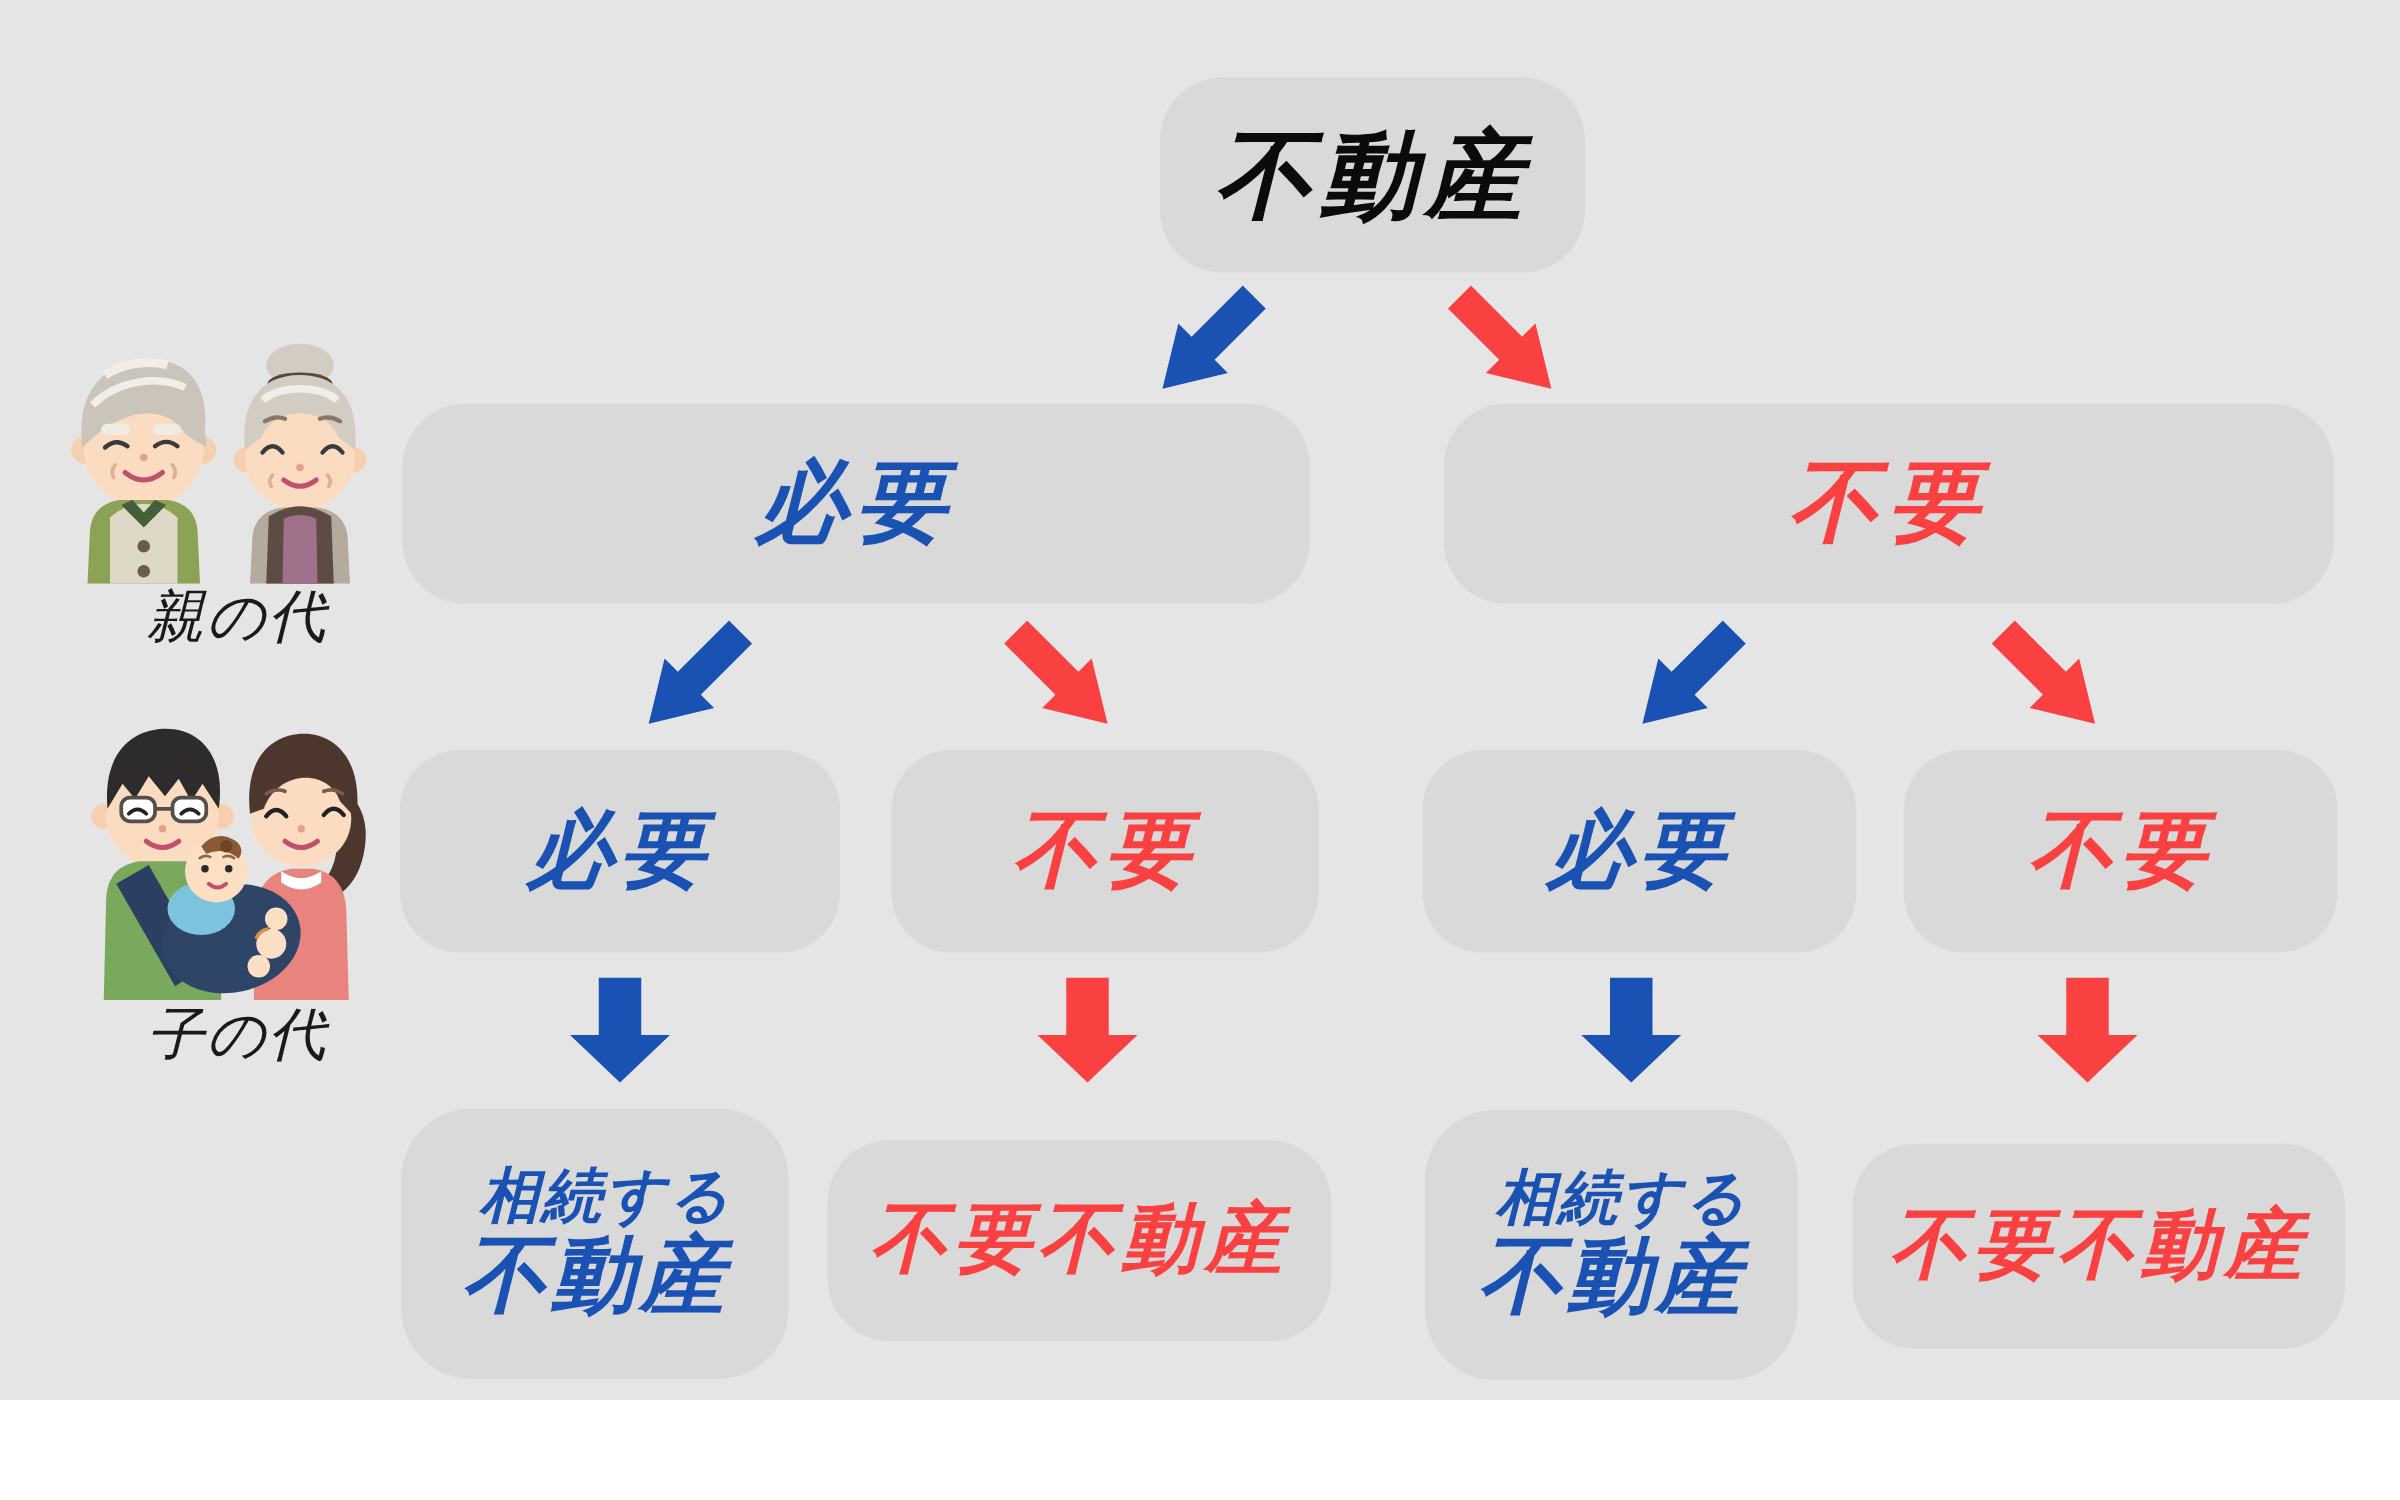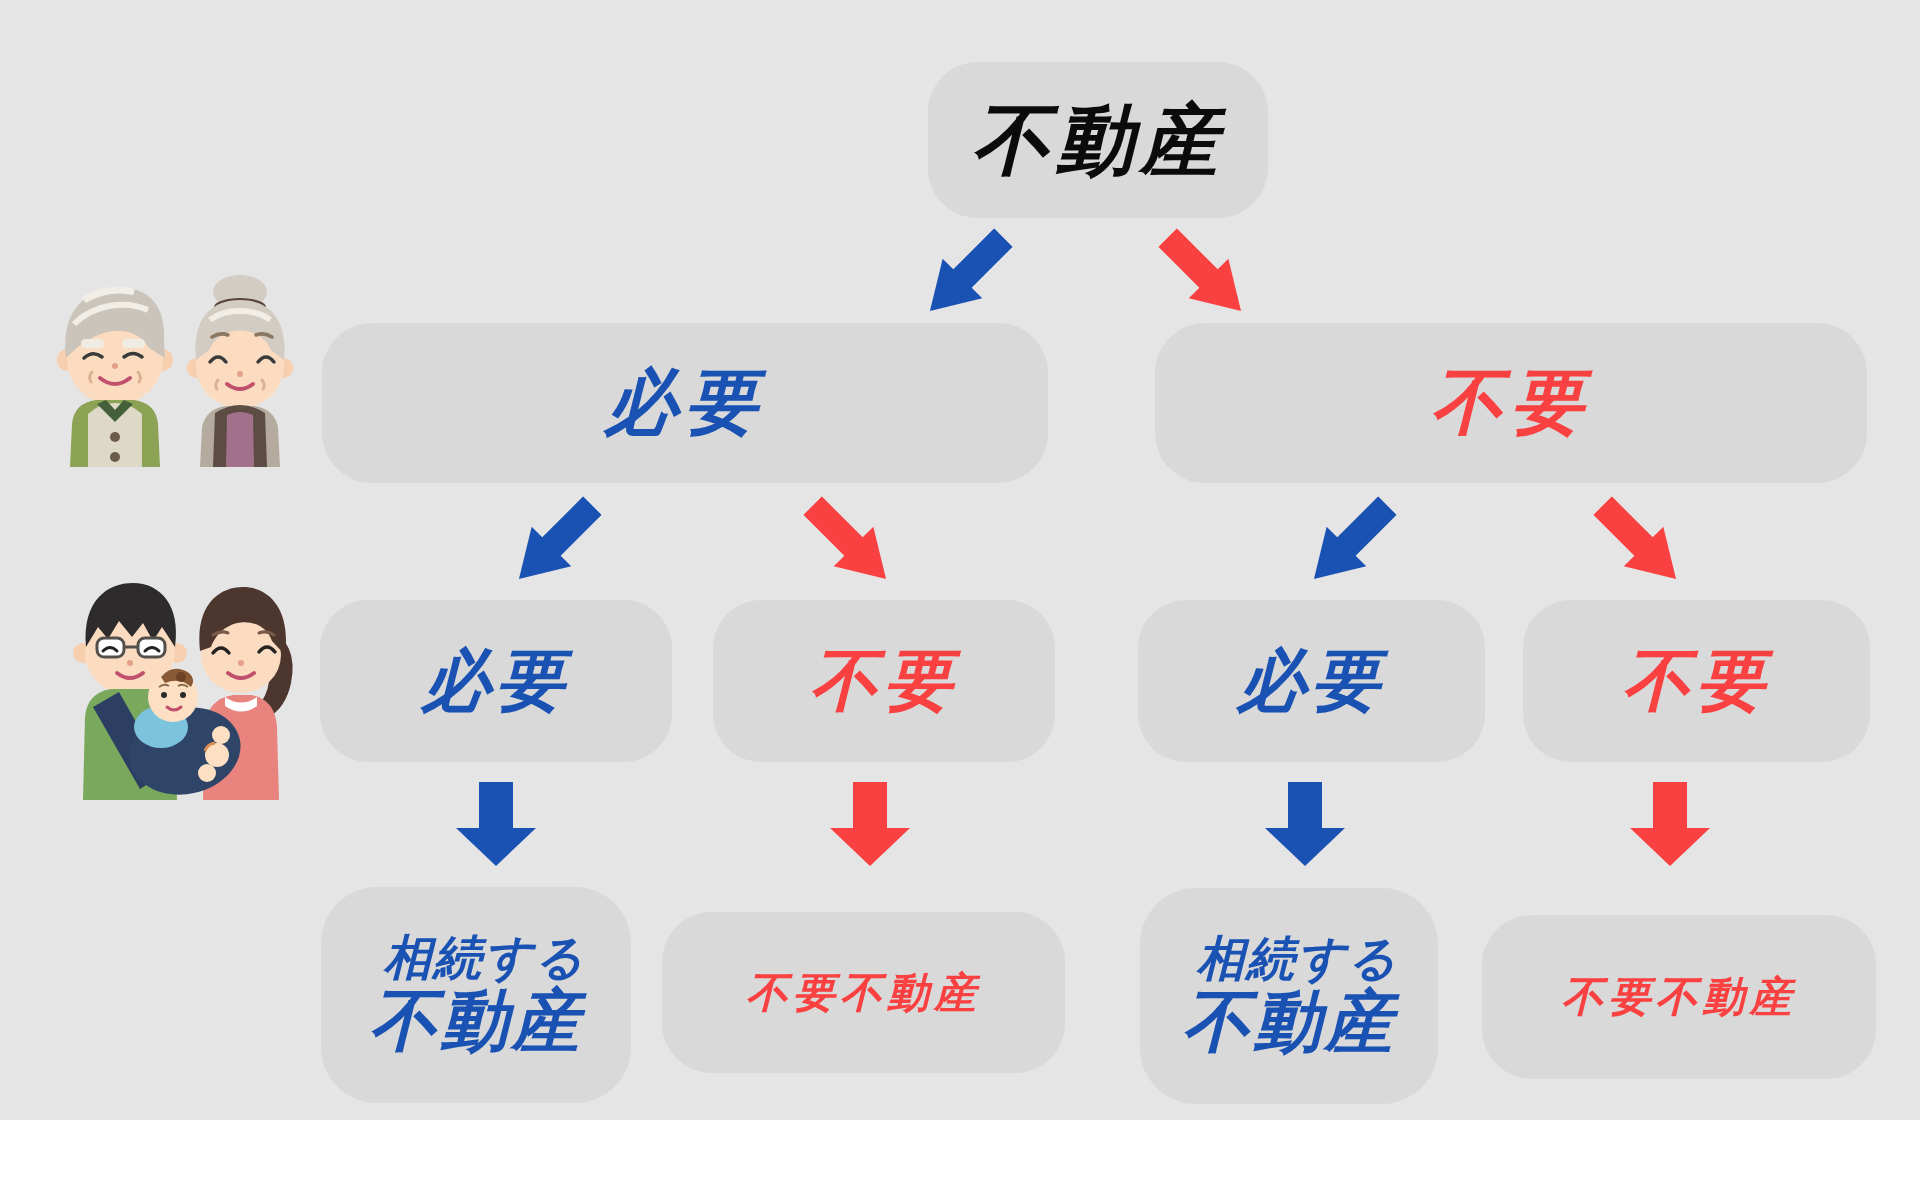--- a/index.html
+++ b/index.html
@@ -20,21 +20,21 @@
   .n-l3{top:600px;height:162px;border-radius:48px;}
   .n-l3 span{font-size:68px;letter-spacing:6px;}
   .n-l3a{left:320px;width:352px;} .n-l3b{left:713px;width:342px;}
   .n-l3c{left:1138px;width:347px;} .n-l3d{left:1523px;width:347px;}
   .n-l4a{left:321px;top:887px;width:310px;height:216px;border-radius:56px;}
   .n-l4c{left:1140px;top:888px;width:298px;height:216px;border-radius:56px;}
   .n-l4a .ln1,.n-l4c .ln1{font-size:48px;letter-spacing:2px;margin-left:17px;}
   .n-l4a .ln2,.n-l4c .ln2{font-size:68px;letter-spacing:3px;}
   .n-l4b{left:662px;top:912px;width:403px;height:161px;}
   .n-l4d{left:1482px;top:915px;width:394px;height:164px;}
-  .n-l4b span,.n-l4d span{font-size:42px;letter-spacing:5px;}
+  .n-l4b span,.n-l4d span{font-size:62px;letter-spacing:5px;}
   .arrow{position:absolute;}
   .arrow svg{display:block;}
   .gen-label{position:absolute;width:210px;text-align:center;font-size:46px;font-weight:normal;
              color:var(--label-black);letter-spacing:2px;}
   .illus{position:absolute;}
 </style>
 </head>
 <body>
 
 <div id="stage">
@@ -94,20 +94,21 @@
         <circle cx="190" cy="112" r="3" fill="#e5a08a"></circle>
         <path d="M 177,122 q 13,10 26,0" stroke="#c0506b" stroke-width="4" fill="none" stroke-linecap="round"></path>
         <path d="M 168,118 q -4,5 -1,9" stroke="#dcb294" stroke-width="3" fill="none" stroke-linecap="round"></path>
         <path d="M 212,118 q 4,5 1,9" stroke="#dcb294" stroke-width="3" fill="none" stroke-linecap="round"></path>
         <path d="M 150,205 L 152,166 Q 155,147 176,144 L 204,144 Q 225,147 228,166 L 230,205 Z" fill="#b4ab9e"></path>
         <path d="M 163,205 L 165,151 Q 178,143 190,143 Q 202,143 215,151 L 217,205 Z" fill="#5d4c43"></path>
         <path d="M 176,205 L 177,153 Q 190,147 203,153 L 204,205 Z" fill="#a1718c"></path>
       </g>
     </svg>
   </div>
+  <div class="gen-label" style="left:85px;top:463px;">親の代</div>
 
   <div class="node n-l2a">
     <span class="c-blue">必要</span>
   </div>
   <div class="node n-l2b">
     <span class="c-red">不要</span>
   </div>
 
   <div class="arrow" style="left:526px;top:490px;transform:rotate(45deg);">
     <svg width="58" height="106" viewBox="0 0 58 106">
@@ -176,20 +177,21 @@
         <path d="M 104,122 q 5,-4 10,-1" stroke="#8a6a4a" stroke-width="2" fill="none"></path>
         <path d="M 123,121 q 5,-3 10,1" stroke="#8a6a4a" stroke-width="2" fill="none"></path>
         <path d="M 112,142 q 7,6 14,0" stroke="#c0506b" stroke-width="3" fill="none" stroke-linecap="round"></path>
         <circle cx="162" cy="190" r="12" fill="#fde0c3"></circle>
         <path d="M 150,186 a 12 12 0 0 1 10,-8" stroke="#d98e4f" stroke-width="3" fill="none"></path>
         <circle cx="166" cy="170" r="9" fill="#fde0c3"></circle>
         <circle cx="152" cy="208" r="9" fill="#fde0c3"></circle>
       </g>
     </svg>
   </div>
+  <div class="gen-label" style="left:85px;top:797px;">子の代</div>
 
   <div class="node n-l3 n-l3a">
     <span class="c-blue">必要</span>
   </div>
   <div class="node n-l3 n-l3b">
     <span class="c-red">不要</span>
   </div>
   <div class="node n-l3 n-l3c">
     <span class="c-blue">必要</span>
   </div>

